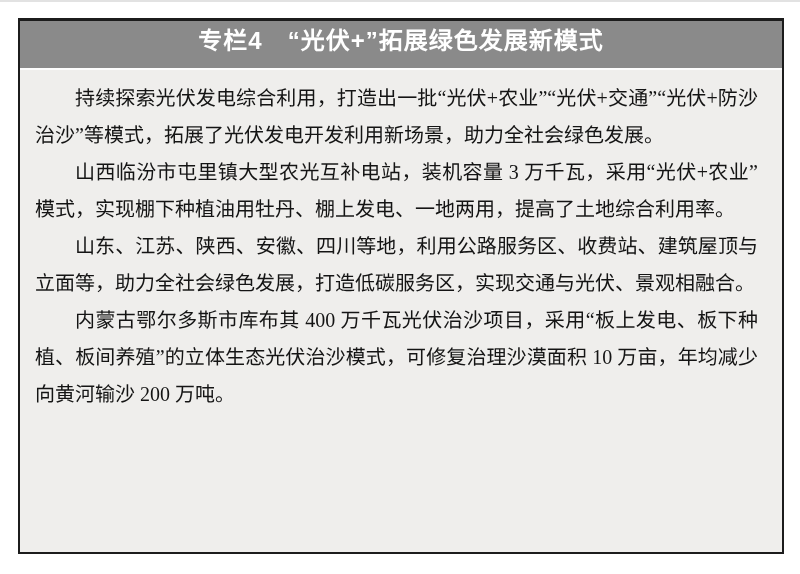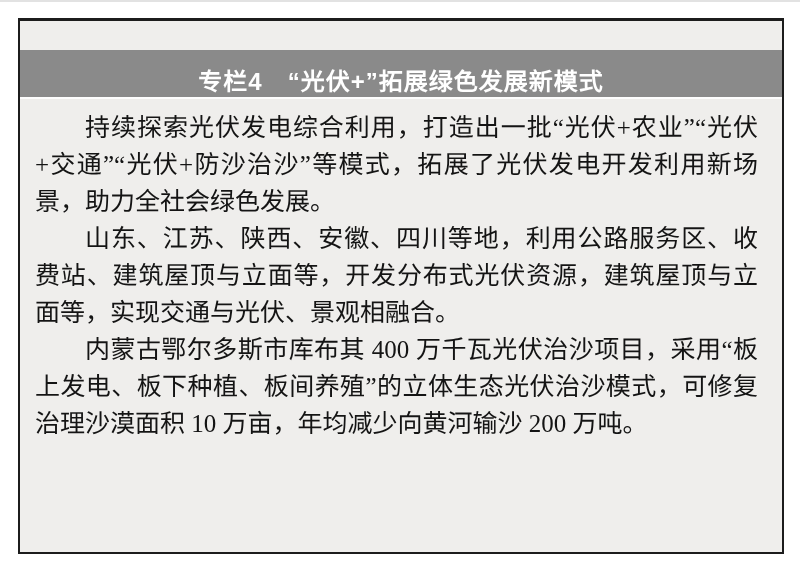--- a/index.html
+++ b/index.html
@@ -42,54 +42,54 @@
     background: var(--body-bg);
     display: flex;
     flex-direction: column;
   }
   .column-header {
     height: 49px;
     flex: 0 0 49px;
     background: var(--header-bg);
     border-bottom: 2px solid #fdfdfd;
     display: flex;
-    align-items: flex-end;
+    align-items: flex-start;
     justify-content: center;
-    margin-top: 29px;
   }
   .column-title {
     color: var(--header-text);
     font-family: "Liberation Sans", "DejaVu Sans", sans-serif;
     font-weight: bold;
     font-size: 24px;
     letter-spacing: 1px;
     white-space: nowrap;
   }
   .column-body {
     flex: 1;
     padding: 10px 24px 0 15px;
     color: var(--text);
-    font-size: 25px;
+    font-size: 20px;
     line-height: 37px;
     text-align: justify;
   }
   .column-body p {
     text-indent: 2em;
     margin: 0;
   }
 </style>
 </head>
 <body>
 
 <div class="page">
   <div class="scan-top-line"></div>
 
   <div class="column-box">
     <div class="column-header">
       <span class="column-title">专栏4　“光伏+”拓展绿色发展新模式</span>
     </div>
     <div class="column-body">
       <p>持续探索光伏发电综合利用，打造出一批“光伏+农业”“光伏+交通”“光伏+防沙治沙”等模式，拓展了光伏发电开发利用新场景，助力全社会绿色发展。</p>
-      <p>山东、江苏、陕西、安徽、四川等地，利用公路服务区、收费站、建筑屋顶与立面等，开发分布式光伏资源，建筑屋顶与立面等，实现交通与光伏、景观相融合。</p>
+      <p>山西临汾市屯里镇大型农光互补电站，装机容量 3 万千瓦，采用“光伏+农业”模式，实现棚下种植油用牡丹、棚上发电、一地两用，提高了土地综合利用率。</p>
+      <p>山东、江苏、陕西、安徽、四川等地，利用公路服务区、收费站、建筑屋顶与立面等，助力全社会绿色发展，打造低碳服务区，实现交通与光伏、景观相融合。</p>
       <p>内蒙古鄂尔多斯市库布其 400 万千瓦光伏治沙项目，采用“板上发电、板下种植、板间养殖”的立体生态光伏治沙模式，可修复治理沙漠面积 10 万亩，年均减少向黄河输沙 200 万吨。</p>
     </div>
   </div>
 </div>
 
 </body></html>

